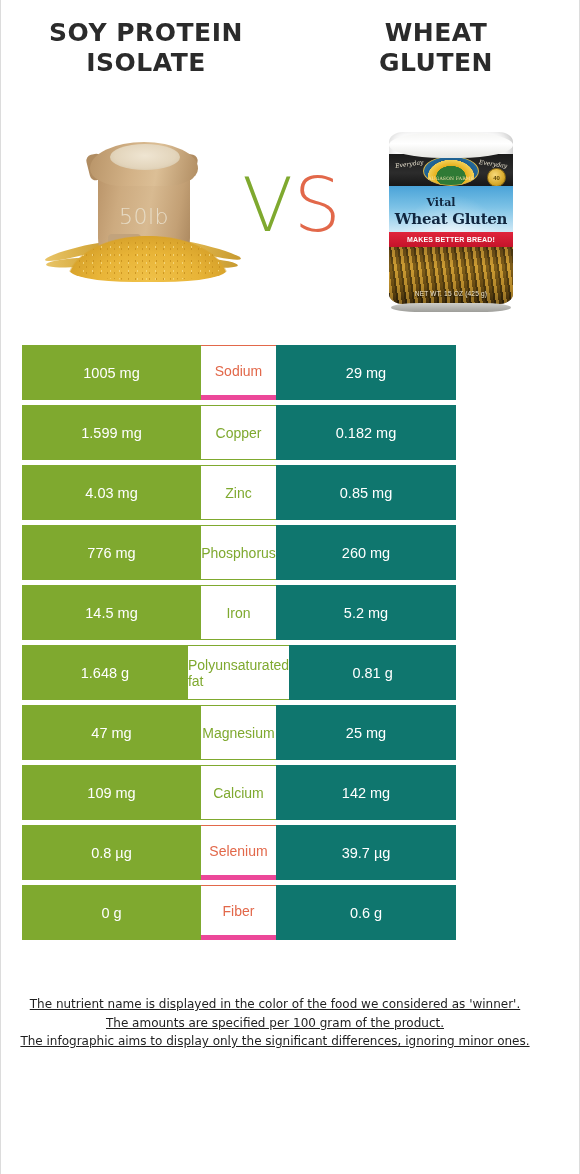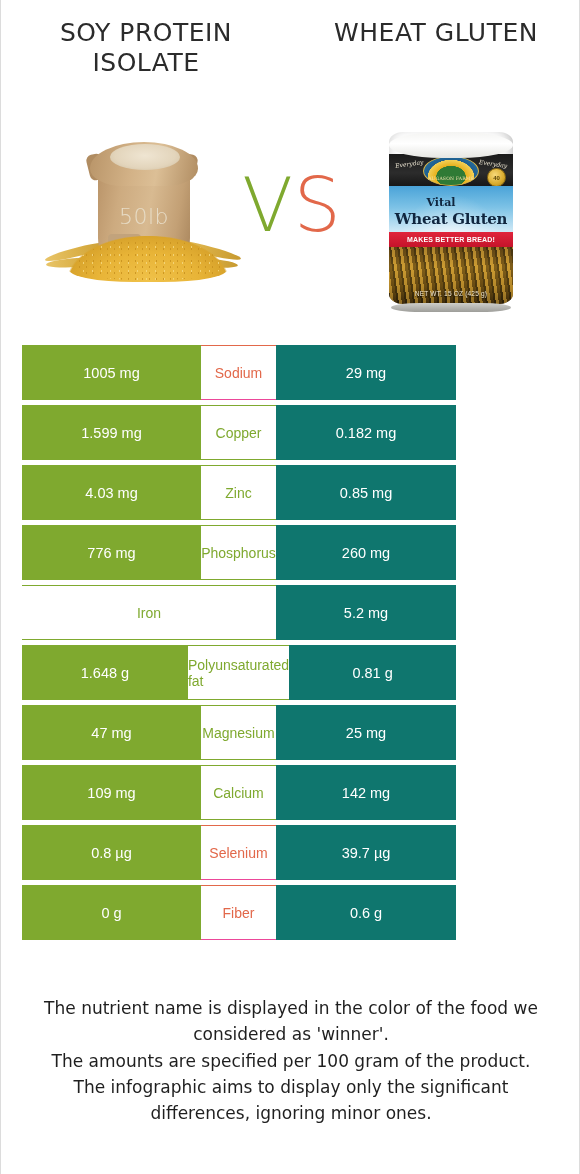--- a/index.html
+++ b/index.html
@@ -36,21 +36,21 @@
   }
   .title-col {
     flex: 1;
     display: flex;
     align-items: flex-start;
     justify-content: center;
     text-align: center;
   }
   .title-text {
     font-family: "DejaVu Sans", sans-serif;
-    font-weight: 400;
+    font-weight: 700;
     font-size: 25px;
     line-height: 1.18;
     letter-spacing: 0.5px;
     text-transform: uppercase;
     color: #2b2b2b;
     max-width: 220px;
   }
   .title-col.left .title-text { max-width: 200px; }
 
   
@@ -352,33 +352,34 @@
     width: 180px;
     background: #0f766e;
     color: #ffffff;
   }
   .cell.name {
     flex: 1;
     background: #ffffff;
     font-size: 14px;
   }
   .cell.name.win-left  { color: #7FA92F; border-top: 1px solid #7FA92F; border-bottom: 1px solid #7FA92F; }
-  .cell.name.win-right { color: #E2684A; border-top: 1px solid #E2684A; border-bottom: 1px solid #ec4899; }
+  .cell.name.win-right { color: #E2684A; border-top: 1px solid #E2684A; border-bottom: 5px solid #ec4899; }
 
   
   .footer {
     position: absolute;
-    left: 24px;
+    left: 8px;
     top: 995px;
     width: 532px;
     text-align: center;
     font-family: "DejaVu Sans", sans-serif;
-    font-size: 17px;
+    font-size: 12px;
     line-height: 1.55;
     color: #1f1f1f;
+    text-decoration: underline;
   }
   .footer p { margin: 0; }
 </style>
 </head>
 <body>
 
 <div id="page">
 
   <div class="titles">
     <div class="title-col left">
@@ -448,20 +449,21 @@
         <div class="cell left-val">4.03 mg</div>
         <div class="cell name win-left">Zinc</div>
         <div class="cell right-val">0.85 mg</div>
       </div>
       <div class="row">
         <div class="cell left-val">776 mg</div>
         <div class="cell name win-left">Phosphorus</div>
         <div class="cell right-val">260 mg</div>
       </div>
       <div class="row">
+        <div class="cell left-val">14.5 mg</div>
         <div class="cell name win-left">Iron</div>
         <div class="cell right-val">5.2 mg</div>
       </div>
       <div class="row">
         <div class="cell left-val">1.648 g</div>
         <div class="cell name win-left">Polyunsaturated fat</div>
         <div class="cell right-val">0.81 g</div>
       </div>
       <div class="row">
         <div class="cell left-val">47 mg</div>

